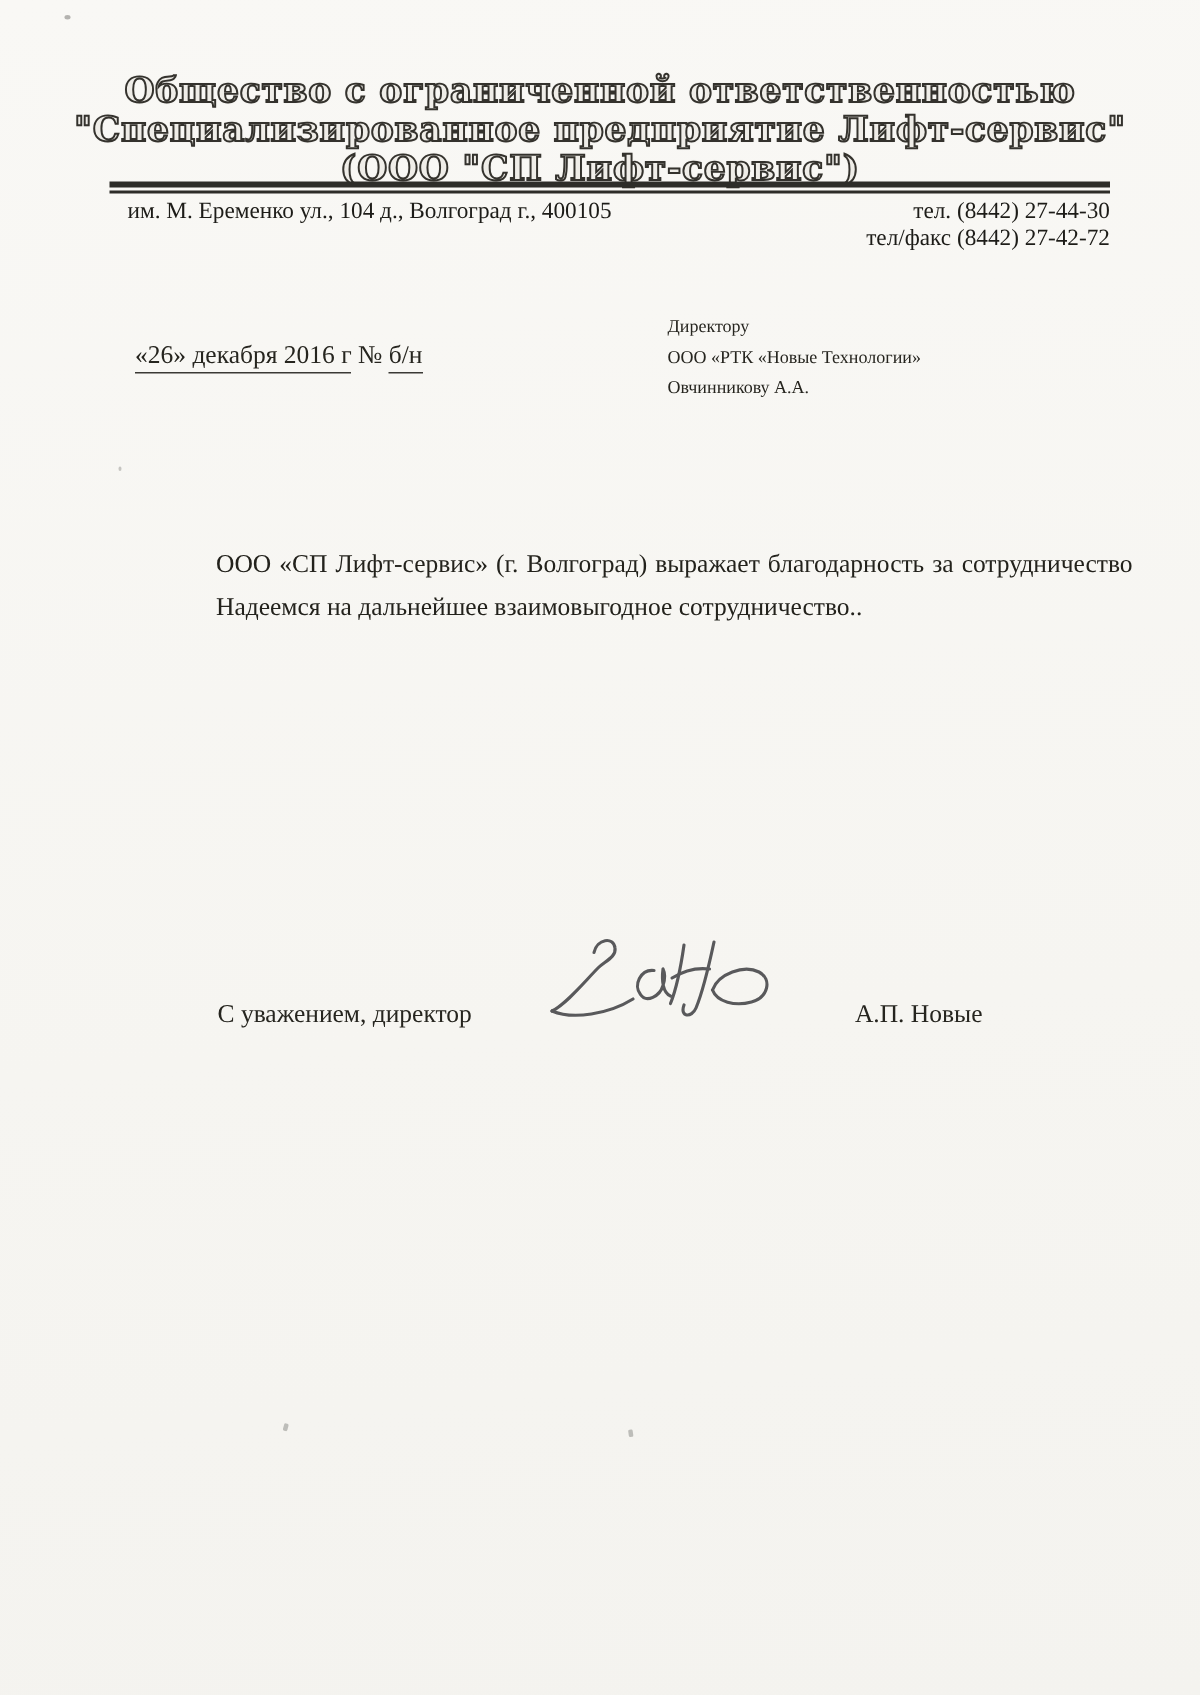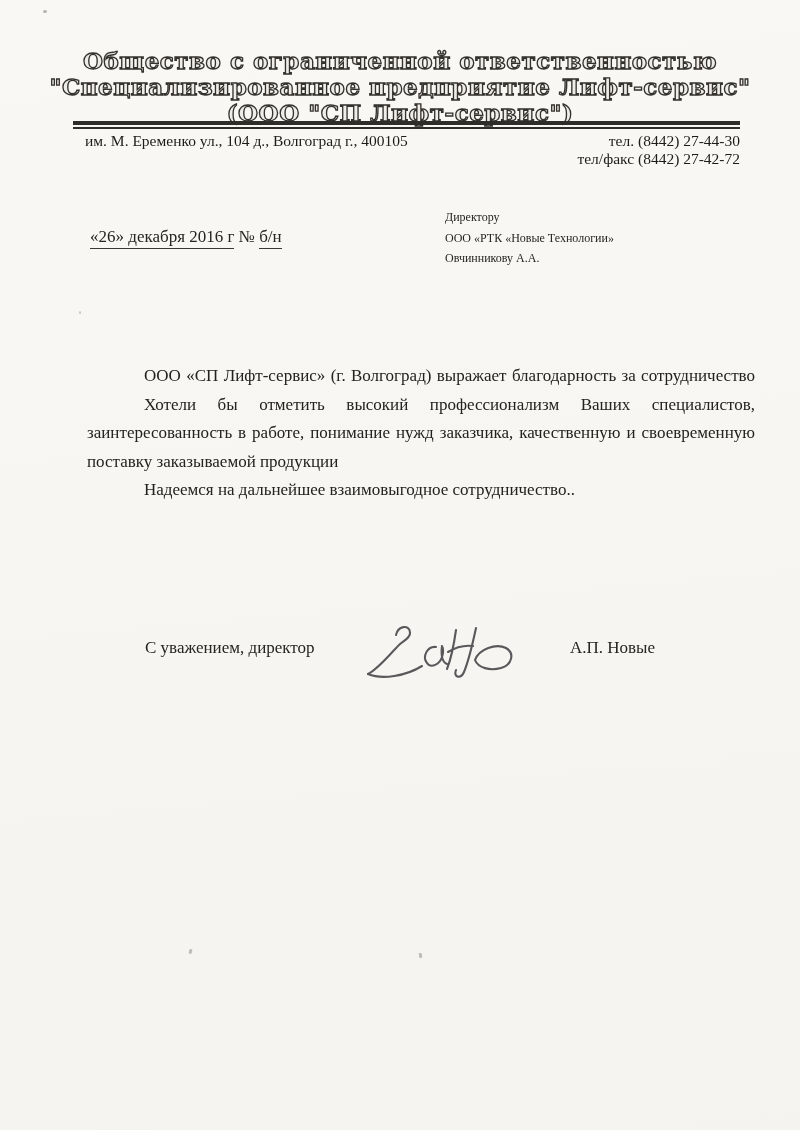--- a/index.html
+++ b/index.html
@@ -63,21 +63,21 @@
     position:absolute;top:362px;left:87px;width:668px;
     font-size:17px;line-height:28.5px;color:#23221c;
   }
   .para{margin:0;}
   .bline{text-align:justify;text-align-last:justify;}
   .bline.ind{text-indent:57px;}
   .bline.fin{text-align-last:left;}
   
   .sig-row{
     position:absolute;top:638px;left:145px;width:510px;
-    display:flex;justify-content:space-between;align-items:flex-start;
+    display:flex;justify-content:space-between;align-items:flex-end;
     font-size:17px;color:#26251f;
   }
   .sig-svg{margin-top:-24px;opacity:.85;}
   
   .speck{position:absolute;background:#7b7a76;border-radius:50%;}
   .sp1{top:10px;left:43px;width:4px;height:3px;opacity:.55;}
   .sp2{top:311px;left:79px;width:2px;height:3px;opacity:.4;}
   .sp3{top:949px;left:189px;width:3px;height:5px;opacity:.45;border-radius:1px;transform:rotate(15deg);}
   .sp4{top:953px;left:419px;width:3px;height:5px;opacity:.45;border-radius:1px;transform:rotate(-8deg);}
 </style>
@@ -114,25 +114,20 @@
     <div>Директору</div>
     <div>ООО «РТК «Новые Технологии»</div>
     <div>Овчинникову А.А.</div>
   </div>
 
   <div class="body-text">
     <div class="para">
       <div class="bline ind">ООО «СП Лифт-сервис» (г. Волгоград) выражает благодарность за сотрудничество</div>
     </div>
     <div class="para">
-      <div class="bline ind">Хотели бы отметить высокий профессионализм Ваших специалистов,</div>
-      <div class="bline">заинтересованность в работе, понимание нужд заказчика, качественную и своевременную</div>
-      <div class="bline fin">поставку заказываемой продукции</div>
-    </div>
-    <div class="para">
       <div class="bline ind fin">Надеемся на дальнейшее взаимовыгодное сотрудничество..</div>
     </div>
   </div>
 
   <div class="sig-row">
     <span>С уважением, директор</span>
     <svg class="sig-svg" width="160" height="72" viewBox="0 0 160 70" xmlns="http://www.w3.org/2000/svg">
       <g fill="none" stroke="#3e3e42" stroke-width="2.1" stroke-linecap="round" stroke-linejoin="round">
         <path d="M34,20 c2,-9 13,-11 14,-3 c1,6 -7,9 -11,13 c-9,9 -21,24 -31,29"></path>
         <path d="M6,59 c14,6 38,2 54,-8"></path>

